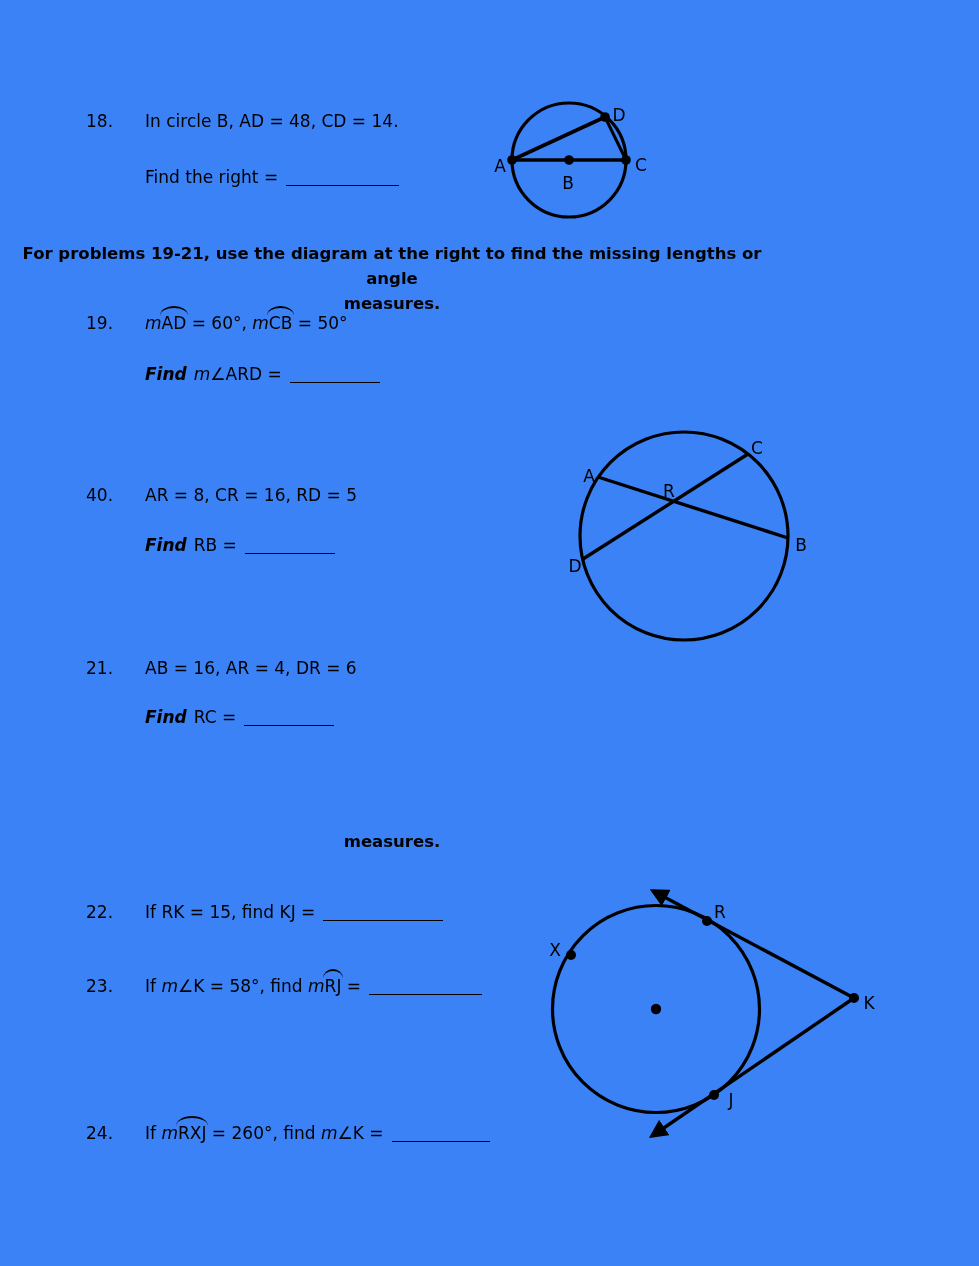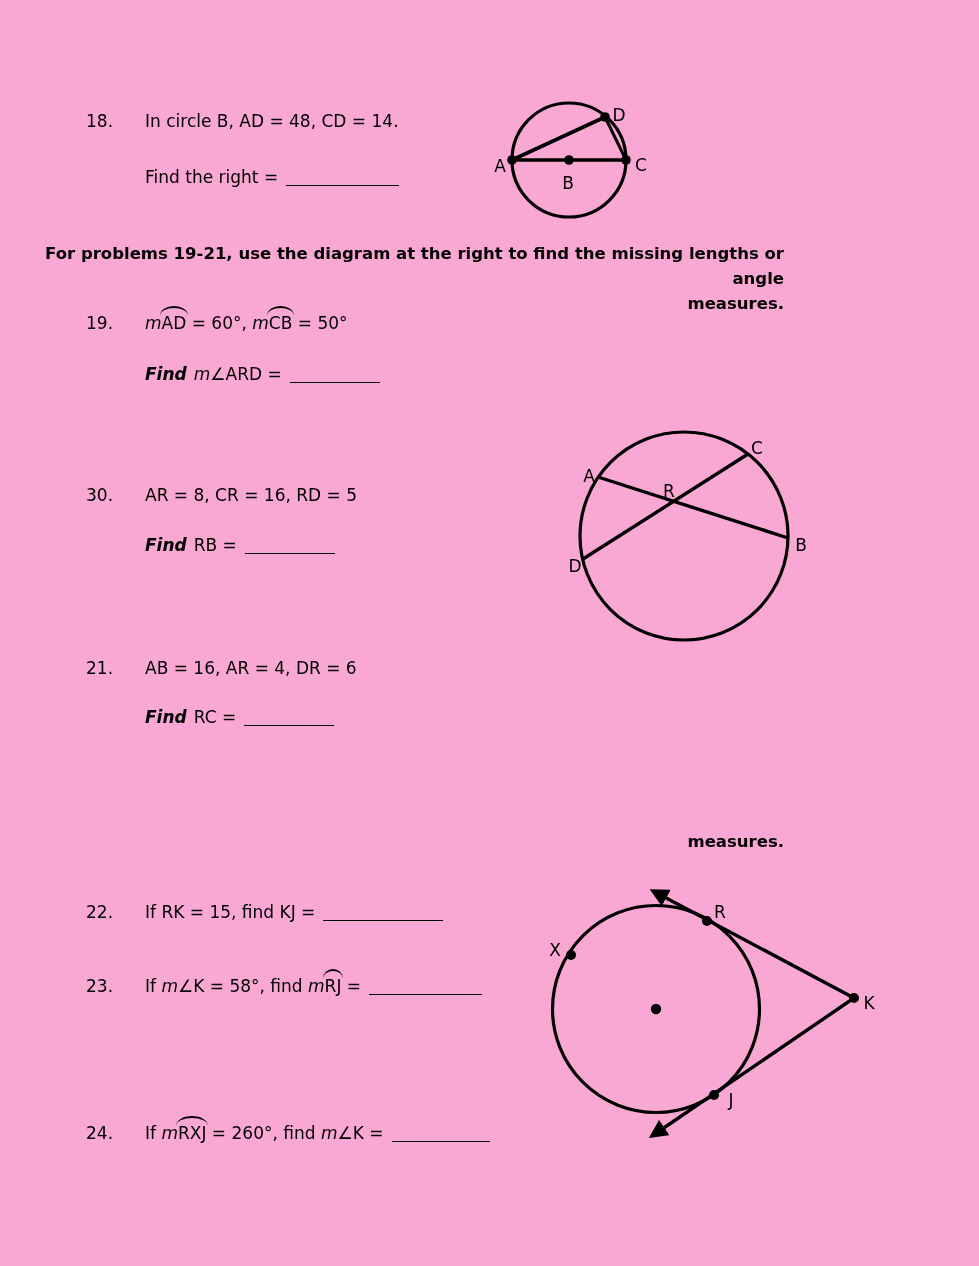--- a/index.html
+++ b/index.html
@@ -1,25 +1,25 @@
 <!DOCTYPE html>
 <html><head>
 <meta charset="utf-8">
 <style>
   html,body{margin:0;padding:0;background:#ffffff;}
   .page{
-    position:relative;width:979px;height:1266px;background:#f9a8d4;
+    position:relative;width:979px;height:1266px;background:#3b82f6;
     font-family:"DejaVu Sans",sans-serif;font-size:17px;color:#000;
     overflow:hidden;
   }
   .row{position:absolute;left:0;right:0;white-space:nowrap;line-height:20px;}
   .num{position:absolute;left:86px;top:0;}
   .body{position:absolute;left:145px;top:0;}
   .section{
-    position:absolute;left:0;width:784px;text-align:right;
+    position:absolute;left:0;width:784px;text-align:center;
     font-weight:bold;font-size:16.5px;line-height:25px;
   }
   .findlbl{font-weight:bold;font-style:italic;margin-right:7px;}
   i{font-style:italic;}
   .arc{position:relative;display:inline-block;text-align:right;}
   .arc::before{
     content:"";position:absolute;left:-2px;right:-2px;top:-7px;height:8px;
     border-top:2px solid #000;border-radius:50% / 100% 100% 0 0;
   }
   .blank{
@@ -66,21 +66,21 @@
 
   <div class="row" style="top:313px">
     <span class="num">19.</span>
     <span class="body"><i>m</i><span class="arc">AD</span><span> = 60°, </span><i>m</i><span class="arc">CB</span><span> = 50°</span></span>
   </div>
   <div class="row" style="top:364px">
     <span class="body"><span class="findlbl">Find</span><i>m</i><span>∠ARD =</span><span class="blank w90"></span></span>
   </div>
 
   <div class="row" style="top:485px">
-    <span class="num">30.</span>
+    <span class="num">40.</span>
     <span class="body">AR = 8, CR = 16, RD = 5</span>
   </div>
   <div class="row" style="top:535px">
     <span class="body"><span class="findlbl">Find</span><span>RB =</span><span class="blank w90"></span></span>
   </div>
 
   <svg style="left:555px;top:415px" width="270" height="240" viewBox="555 415 270 240">
     <circle class="stroke" stroke-width="3.2" cx="684" cy="536" r="104"></circle>
     <line class="stroke" stroke-width="3.4" x1="598" y1="477" x2="788" y2="538"></line>
     <line class="stroke" stroke-width="3.4" x1="583" y1="559" x2="748" y2="454"></line>

